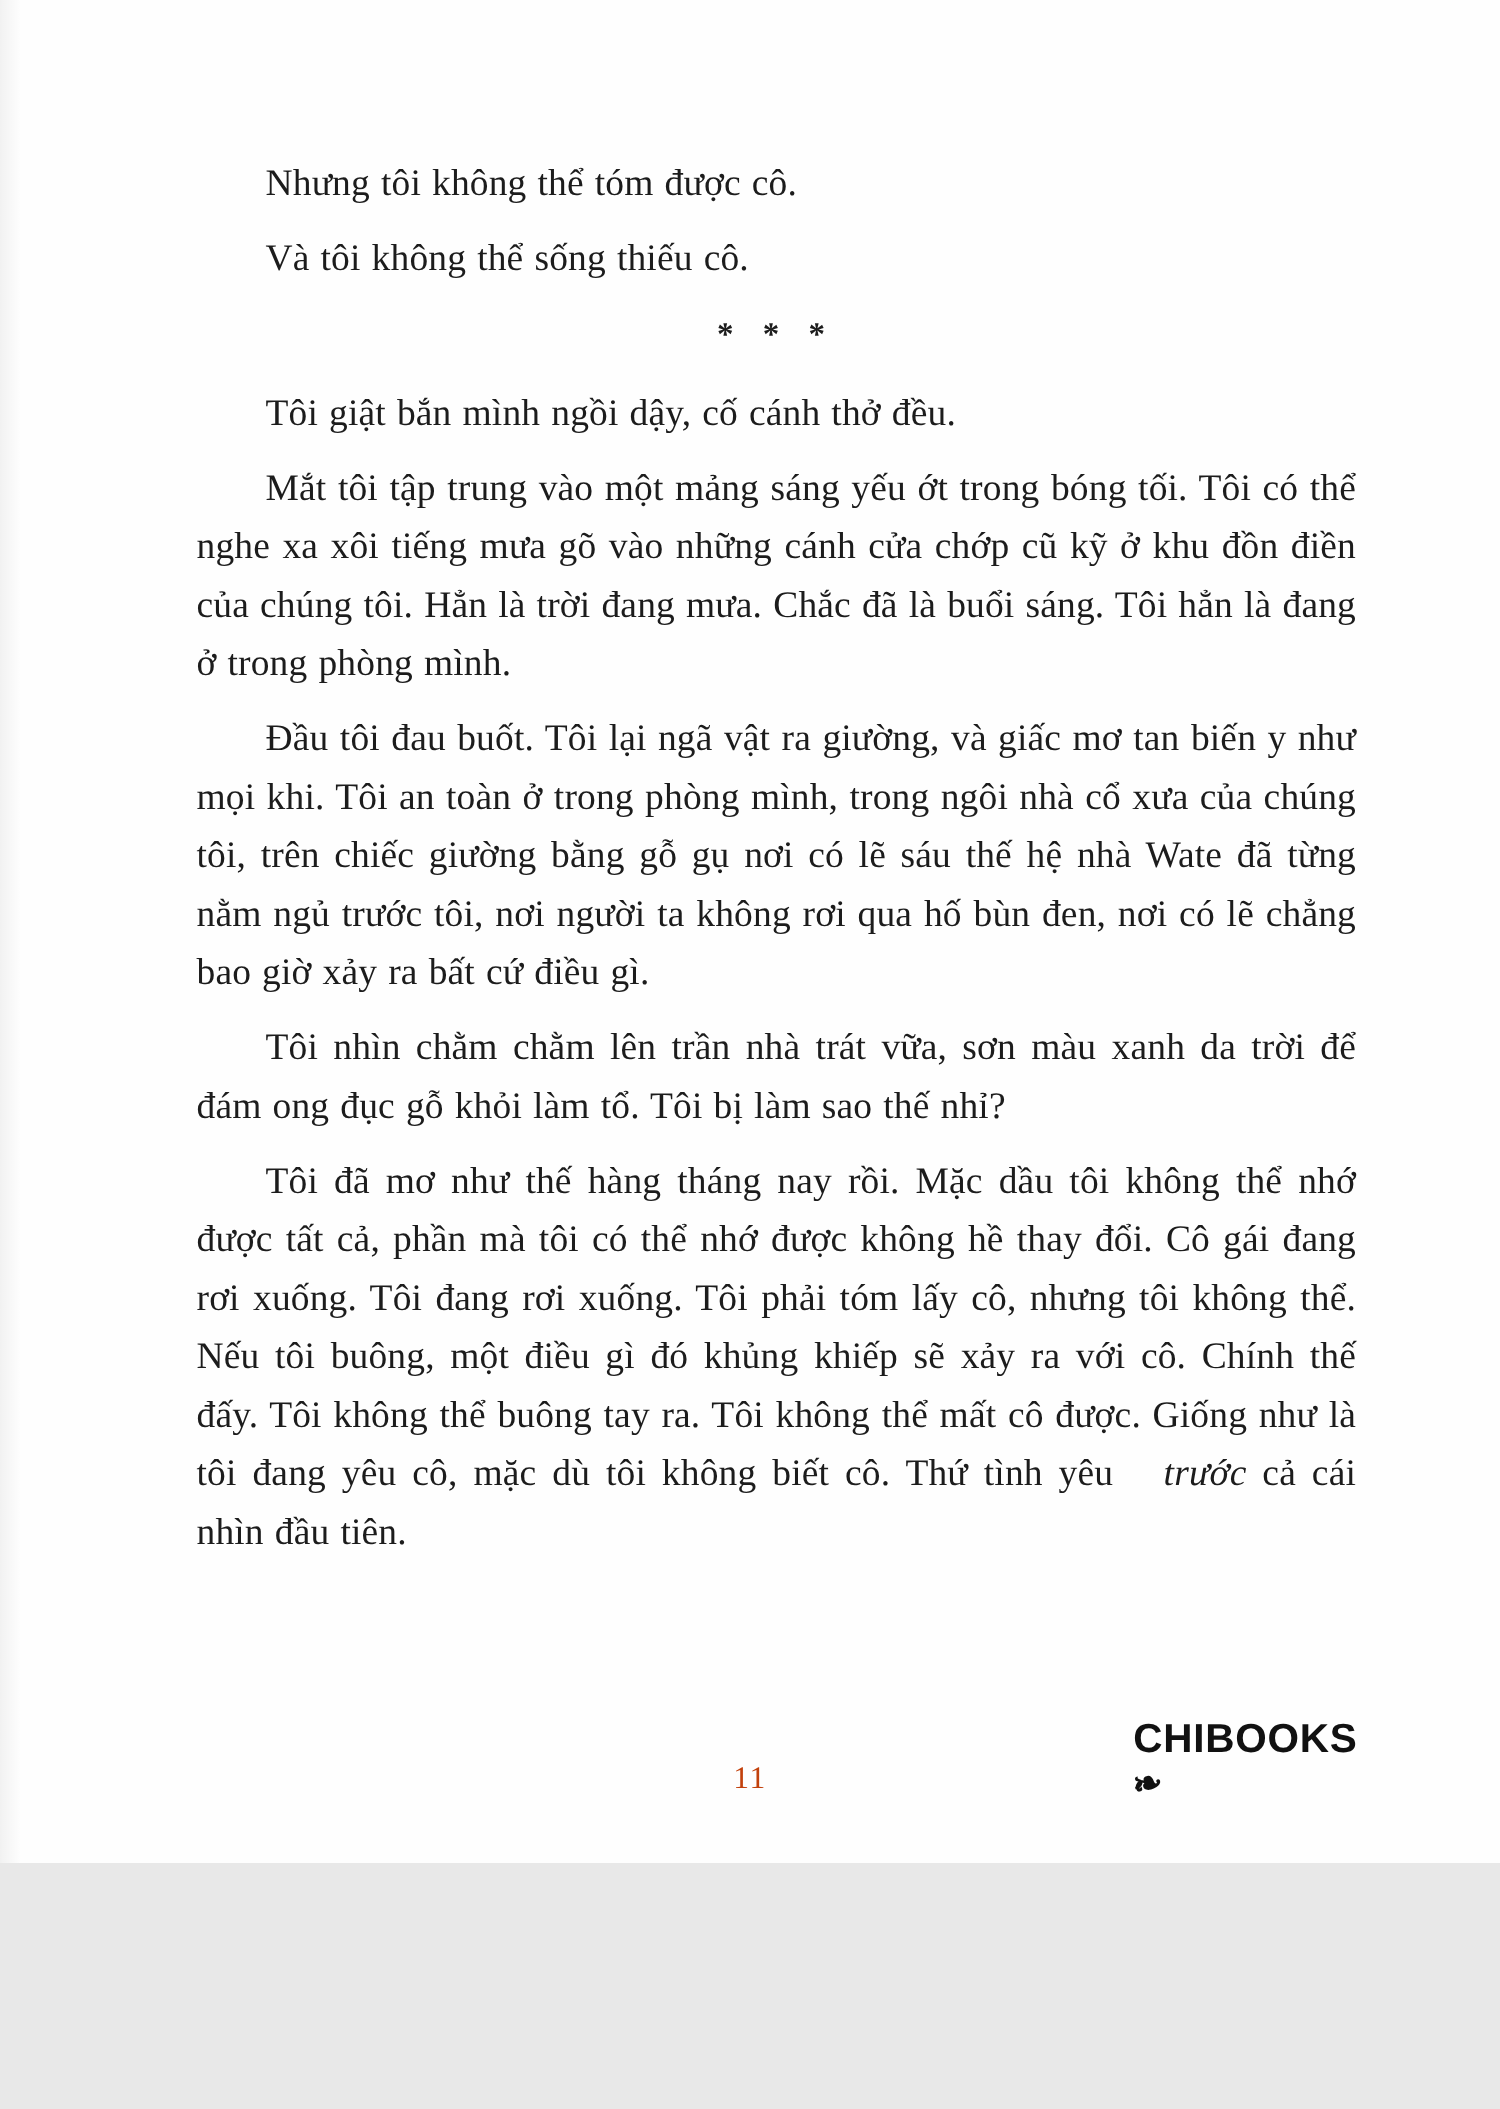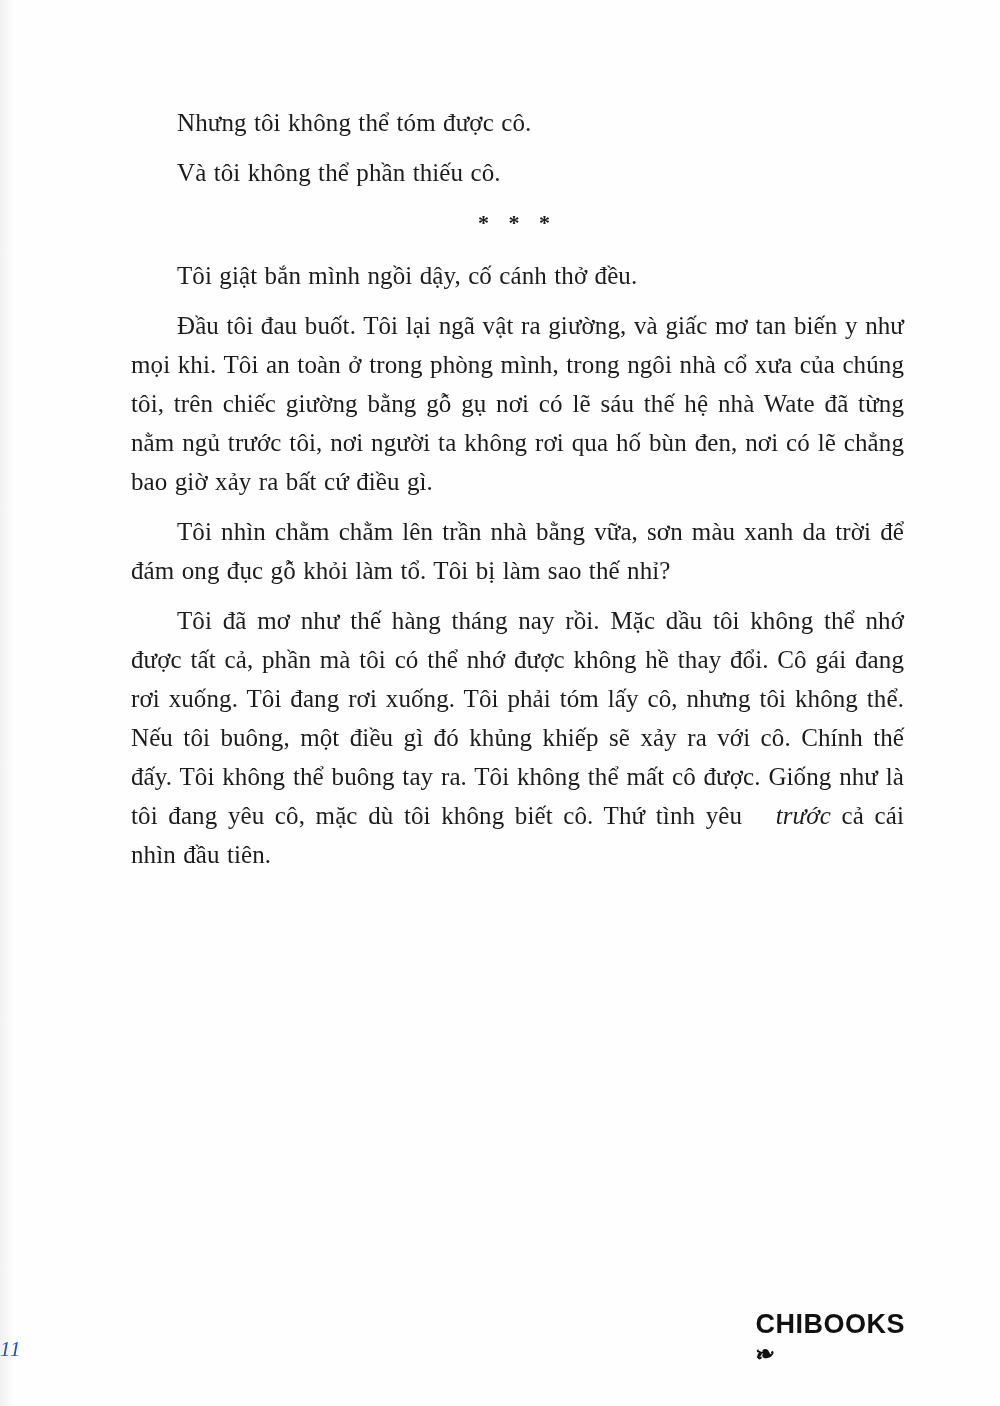--- a/index.html
+++ b/index.html
@@ -3,21 +3,21 @@
 <meta charset="utf-8">
 <style>
   html, body {
     margin: 0;
     padding: 0;
     background: #e8e8e8;
   }
   .book-page {
     position: relative;
     width: 1000px;
-    height: 1406px;
+    height: 1242px;
     margin: 0 auto;
     background: #fefefe;
     font-family: "Liberation Serif", serif;
     color: #1c1c1c;
     overflow: hidden;
   }
   
   .book-page::before {
     content: "";
     position: absolute;
@@ -51,24 +51,24 @@
   }
   .italic {
     font-style: italic;
     margin-left: 23px;
   }
   .page-number {
     position: absolute;
     left: 0;
     right: 0;
     bottom: 44px;
+    text-align: center;
     font-size: 21px;
     letter-spacing: 1px;
-    color: #1d4ed8;
-    font-style: italic;
+    color: #c2410c;
   }
   .publisher-logo {
     position: absolute;
     right: 96px;
     bottom: 38px;
     display: flex;
     align-items: baseline;
     font-family: "Liberation Sans", sans-serif;
     font-weight: bold;
     font-size: 27px;
@@ -85,32 +85,33 @@
 </style>
 </head>
 <body>
 
 <div class="book-page">
 
   <div class="text-block">
 
     <p class="para">Nhưng tôi không thể tóm được cô.</p>
 
-    <p class="para">Và tôi không thể phần thiếu cô.</p>
+    <p class="para">Và tôi không thể sống thiếu cô.</p>
 
     <div class="separator">* * *</div>
 
     <p class="para">Tôi giật bắn mình ngồi dậy, cố cánh thở đều.</p>
 
 
+    <p class="para">Mắt tôi tập trung vào một mảng sáng yếu ớt trong bóng tối. Tôi có thể nghe xa xôi tiếng mưa gõ vào những cánh cửa chớp cũ kỹ ở khu đồn điền của chúng tôi. Hẳn là trời đang mưa. Chắc đã là buổi sáng. Tôi hẳn là đang ở trong phòng mình.</p>
 
 
     <p class="para">Đầu tôi đau buốt. Tôi lại ngã vật ra giường, và giấc mơ tan biến y như mọi khi. Tôi an toàn ở trong phòng mình, trong ngôi nhà cổ xưa của chúng tôi, trên chiếc giường bằng gỗ gụ nơi có lẽ sáu thế hệ nhà Wate đã từng nằm ngủ trước tôi, nơi người ta không rơi qua hố bùn đen, nơi có lẽ chẳng bao giờ xảy ra bất cứ điều gì.</p>
 
-    <p class="para">Tôi nhìn chằm chằm lên trần nhà bằng vữa, sơn màu xanh da trời để đám ong đục gỗ khỏi làm tổ. Tôi bị làm sao thế nhỉ?</p>
+    <p class="para">Tôi nhìn chằm chằm lên trần nhà trát vữa, sơn màu xanh da trời để đám ong đục gỗ khỏi làm tổ. Tôi bị làm sao thế nhỉ?</p>
 
     <p class="para"><span>Tôi đã mơ như thế hàng tháng nay rồi. Mặc dầu tôi không thể nhớ được tất cả, phần mà tôi có thể nhớ được không hề thay đổi. Cô gái đang rơi xuống. Tôi đang rơi xuống. Tôi phải tóm lấy cô, nhưng tôi không thể. Nếu tôi buông, một điều gì đó khủng khiếp sẽ xảy ra với cô. Chính thế đấy. Tôi không thể buông tay ra. Tôi không thể mất cô được. Giống như là tôi đang yêu cô, mặc dù tôi không biết cô. Thứ tình yêu </span><span class="italic">trước</span><span> cả cái nhìn đầu tiên.</span></p>
 
   </div>
 
   <div class="page-number">11</div>
 
   <div class="publisher-logo">
     <span>CHIBOOKS</span>
       <span class="logo-icon">❧</span>

